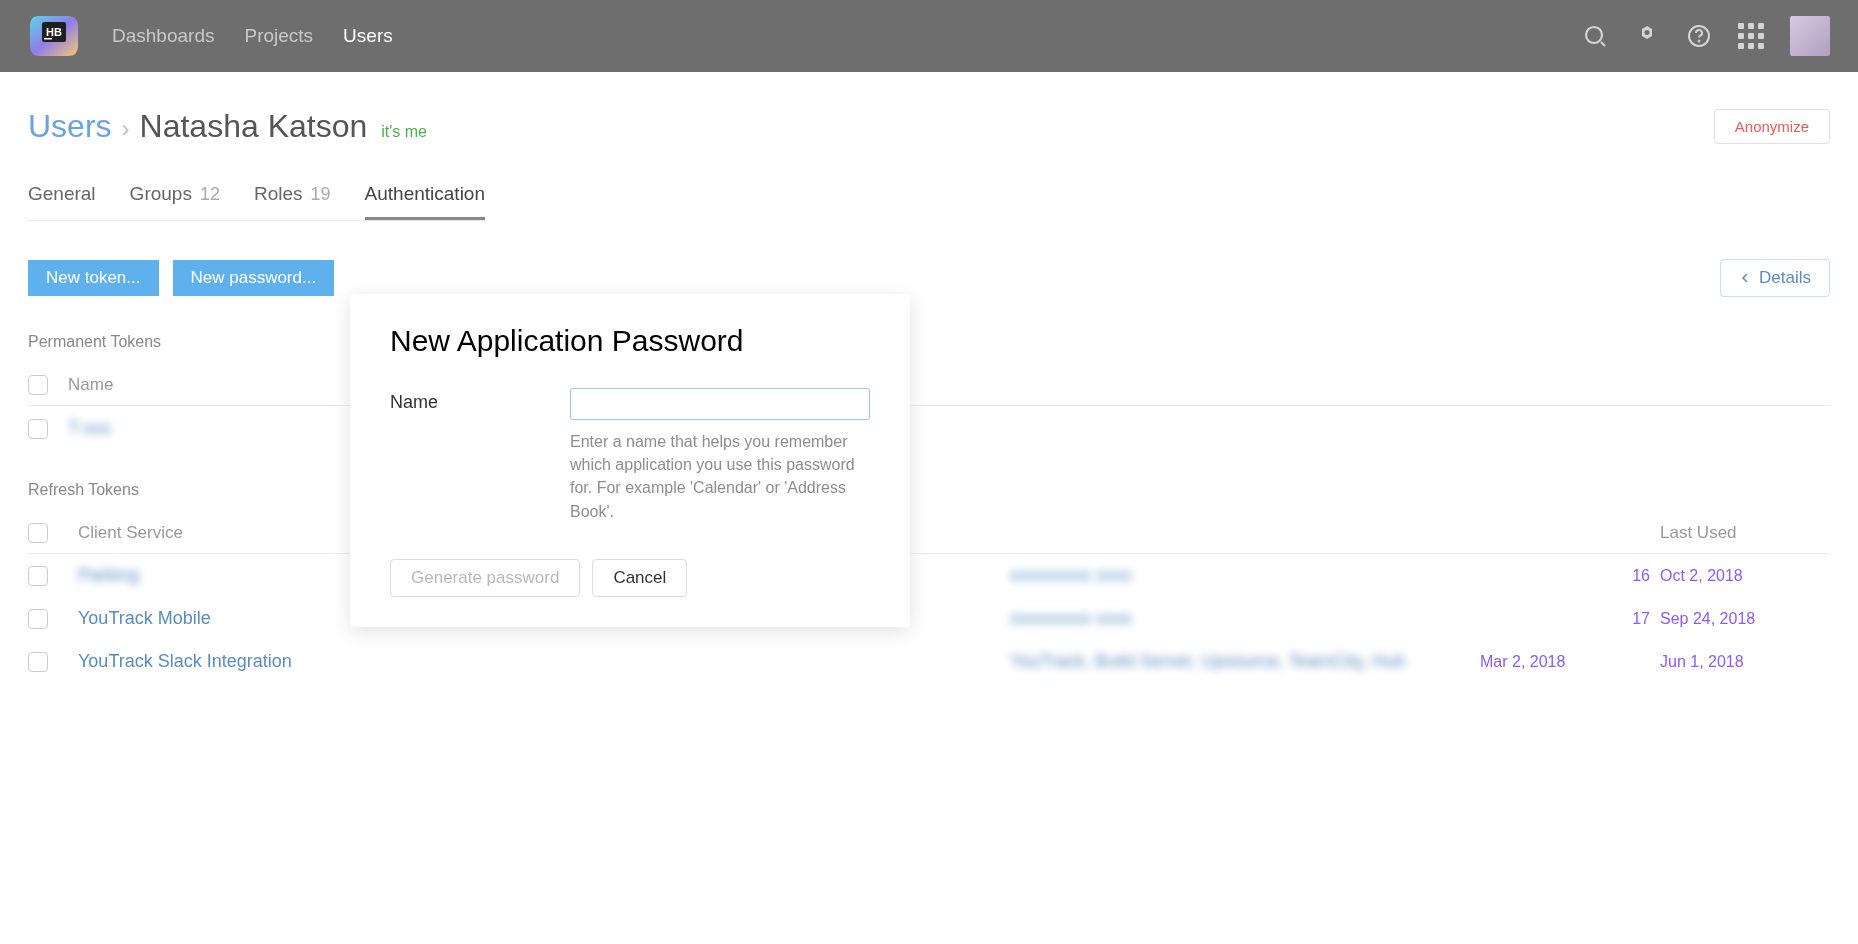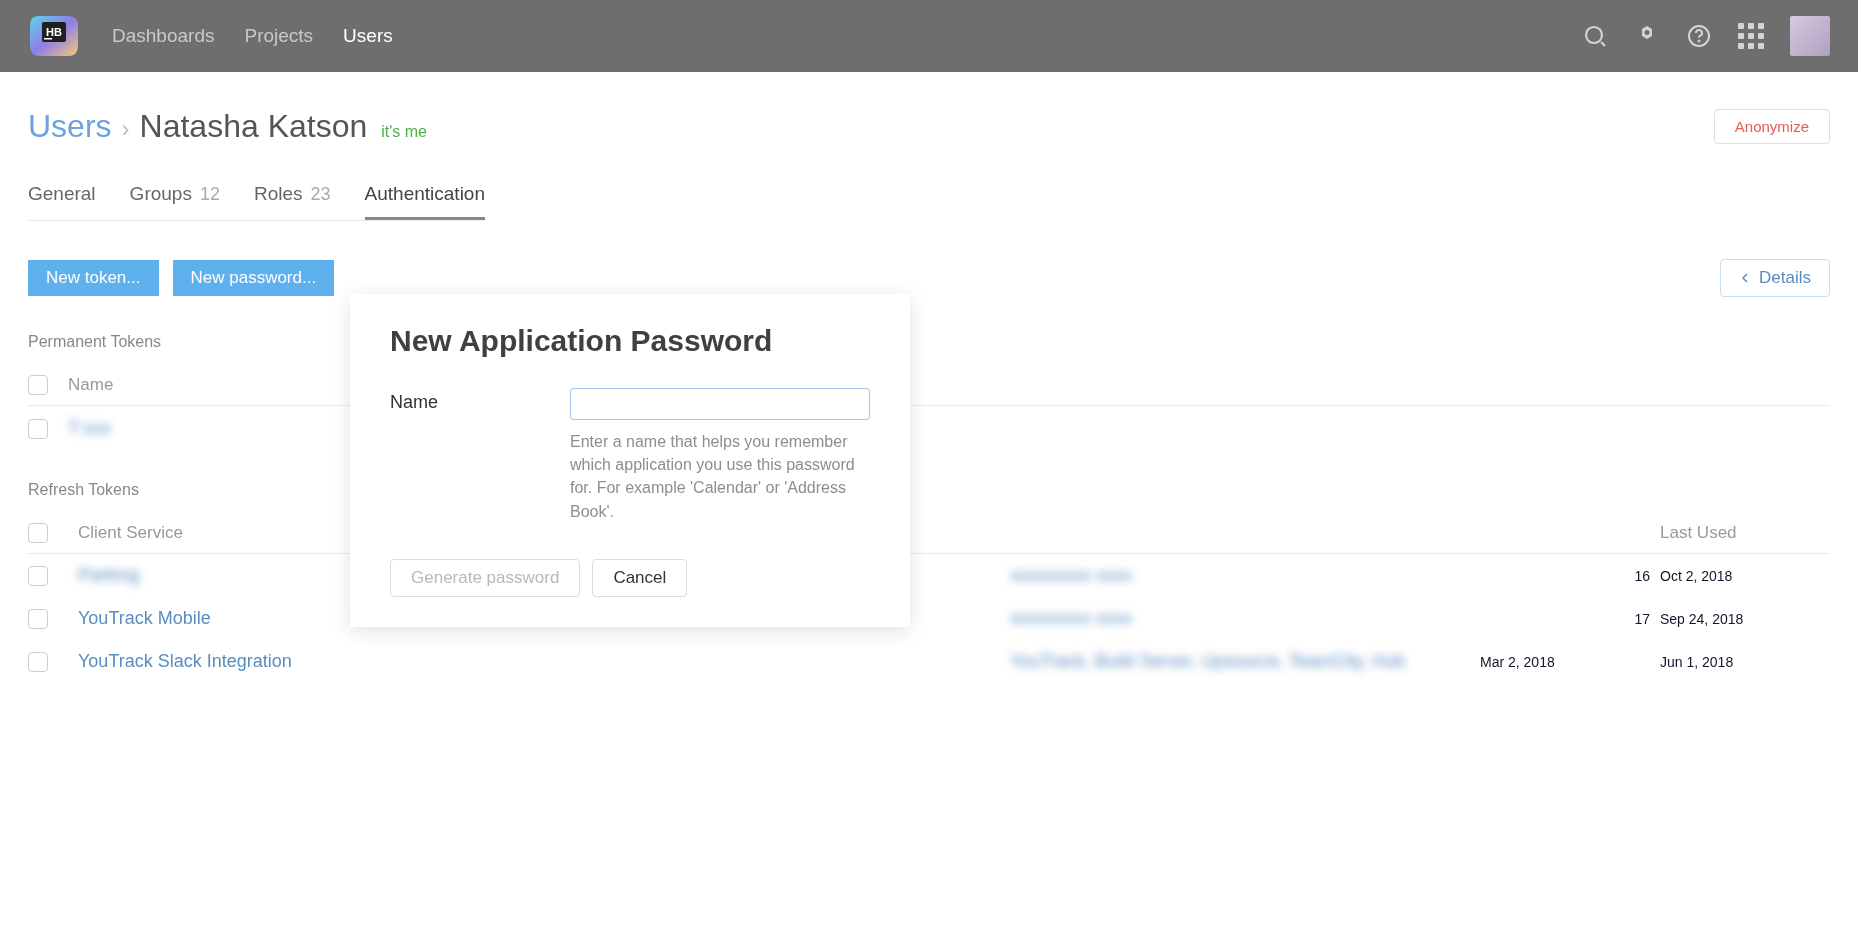--- a/index.html
+++ b/index.html
@@ -46,25 +46,25 @@
   .table-header { display: flex; align-items: center; gap: 20px; padding: 6px 0 10px 0; border-bottom: 1px solid #eaeaea; }
   .table-row { display: flex; align-items: center; gap: 20px; padding: 12px 0; }
   .checkbox { width: 20px; height: 20px; border: 1.5px solid #ccc; border-radius: 4px; cursor: pointer; flex-shrink: 0; }
   .col-header { color: #999; font-size: 17px; }
   .row-link { color: #5a8cc0; font-size: 18px; }
   .blur { filter: blur(4px); user-select: none; }
   
   .refresh-table { margin-top: 30px; }
   .refresh-header { display: grid; grid-template-columns: 40px 1fr 460px 170px 170px; align-items: center; padding: 6px 0 10px 0; border-bottom: 1px solid #eaeaea; gap: 10px; }
   .refresh-row { display: grid; grid-template-columns: 40px 1fr 460px 170px 170px; align-items: center; padding: 11px 0; gap: 10px; }
-  .cell-text { color: #0f172a; font-size: 14px; }
+  .cell-text { color: #8b5cf6; font-size: 16px; }
   
   
   .dialog { position: absolute; top: 294px; left: 350px; width: 560px; background: #fff; box-shadow: 0 4px 20px rgba(0,0,0,0.12); border-radius: 3px; padding: 30px 40px 30px 40px; z-index: 100; }
-  .dialog-title { font-size: 30px; font-weight: 700; color: #404040; margin-bottom: 30px; }
+  .dialog-title { font-size: 30px; font-weight: 400; color: #000000; margin-bottom: 30px; }
   .form-row { display: grid; grid-template-columns: 140px 1fr; gap: 40px; margin-bottom: 36px; }
   .form-label { color: #333; font-size: 18px; padding-top: 4px; }
   .form-field input { width: 100%; height: 32px; border: 1px solid #a4c5e8; border-radius: 3px; padding: 4px 8px; font-size: 15px; }
   .form-help { color: #8d8d8d; font-size: 16px; line-height: 1.45; margin-top: 10px; }
   .dialog-actions { display: flex; gap: 12px; }
   .btn-disabled { border: 1px solid #dcdcdc; background: #fff; color: #b8b8b8; padding: 8px 20px; border-radius: 4px; font-size: 17px; cursor: not-allowed; }
   .btn-cancel { border: 1px solid #dcdcdc; background: #fff; color: #333; padding: 8px 20px; border-radius: 4px; font-size: 17px; cursor: pointer; }
 </style>
 </head>
 <body>
@@ -143,21 +143,21 @@
   <div class="tabs">
     <div class="tab">
       <span>General</span>
     </div>
     <div class="tab">
       <span>Groups</span>
       <span class="tab-count">12</span>
     </div>
     <div class="tab">
       <span>Roles</span>
-      <span class="tab-count">23</span>
+      <span class="tab-count">19</span>
     </div>
     <div class="tab active">
       <span>Authentication</span>
     </div>
   </div>
 
   <div class="toolbar">
     <div class="toolbar-left">
       <button class="btn-blue">New token...</button>
       <button class="btn-blue">New password...</button>

